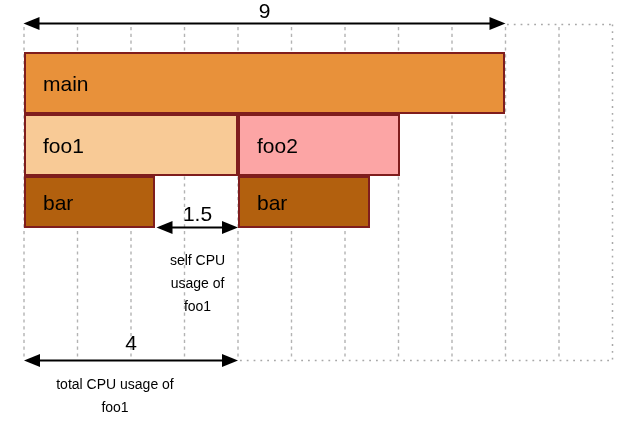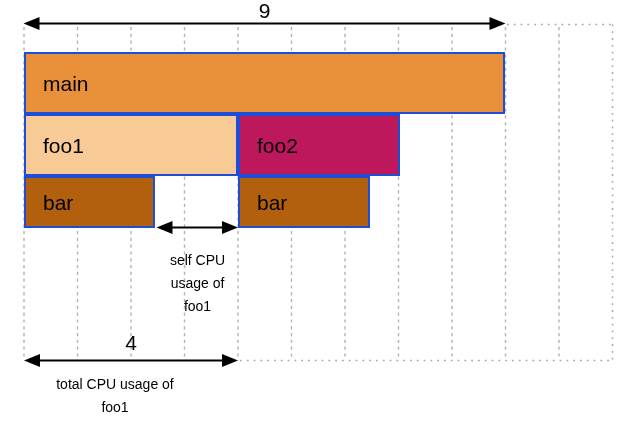--- a/index.html
+++ b/index.html
@@ -14,30 +14,30 @@
   }
   svg.layer { position: absolute; left: 0; top: 0; }
   .gdash { stroke: #B3B3B3; stroke-width: 1.4; stroke-dasharray: 3.2 3.6; }
   .gdot  { stroke: #A8A8A8; stroke-width: 1.5; stroke-dasharray: 1.8 5; }
   .ar    { stroke: #000000; stroke-width: 2.2; }
   .ah    { fill: #000000; stroke: none; }
 
   .frame {
     position: absolute;
     box-sizing: border-box;
-    border: 2px solid #1d4ed8;
+    border: 2px solid #7f1d1d;
     display: flex;
     align-items: center;
     padding-left: 17px;
     font-size: 21px;
     line-height: 21px;
   }
   .f-main { left: 24px;  top: 52px;  width: 481px; height: 62px; background: #E8913A; }
   .f-foo1 { left: 24px;  top: 114px; width: 214px; height: 62px; background: #F8CA96; }
-  .f-foo2 { left: 238px; top: 114px; width: 162px; height: 62px; background: #be185d; }
+  .f-foo2 { left: 238px; top: 114px; width: 162px; height: 62px; background: #fca5a5; }
   .f-barl { left: 24px;  top: 176px; width: 131px; height: 52px; background: #B2600E; }
   .f-barr { left: 238px; top: 176px; width: 132px; height: 52px; background: #B2600E; }
 
   .lbl {
     position: absolute;
     font-size: 21px;
     line-height: 23px;
     text-align: center;
   }
   .cap {
@@ -109,20 +109,21 @@
     <span>foo2</span>
   </div>
   <div class="frame f-barl">
     <span>bar</span>
   </div>
   <div class="frame f-barr">
     <span>bar</span>
   </div>
 
   <div class="lbl lbl-9">9</div>
+  <div class="lbl lbl-15">1.5</div>
   <div class="cap cap-self">self CPU
 usage of
 foo1</div>
   <div class="lbl lbl-4">4</div>
   <div class="cap cap-total">total CPU usage of
 foo1</div>
 
 </div>
 
 </body></html>

